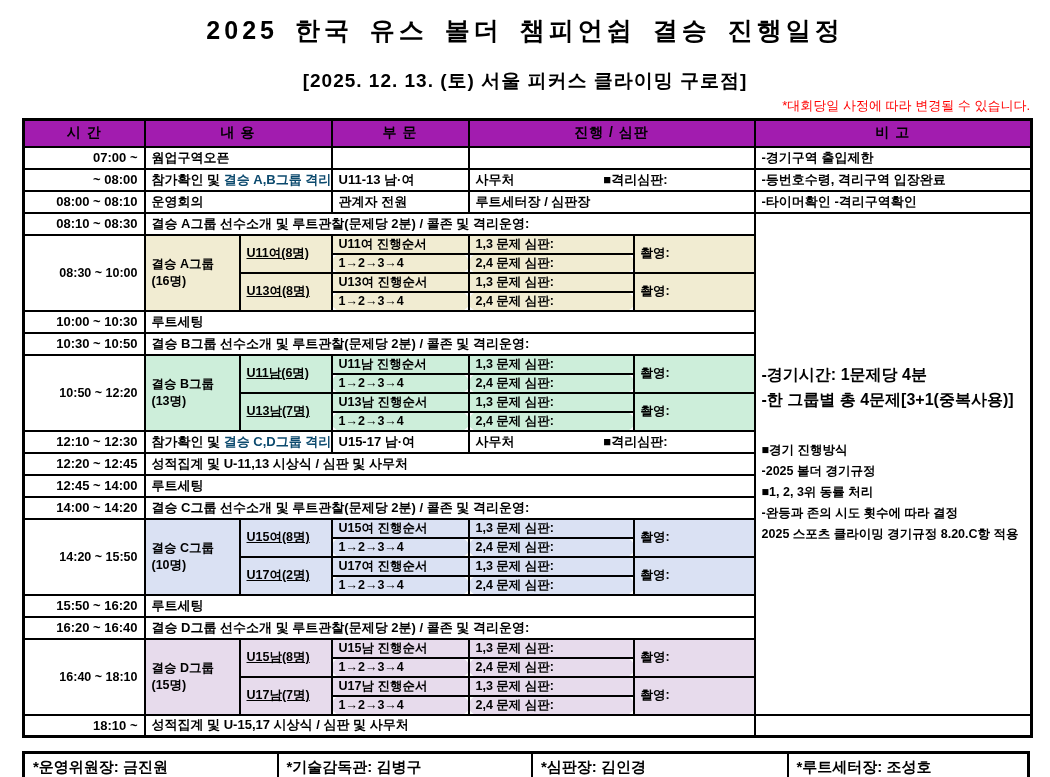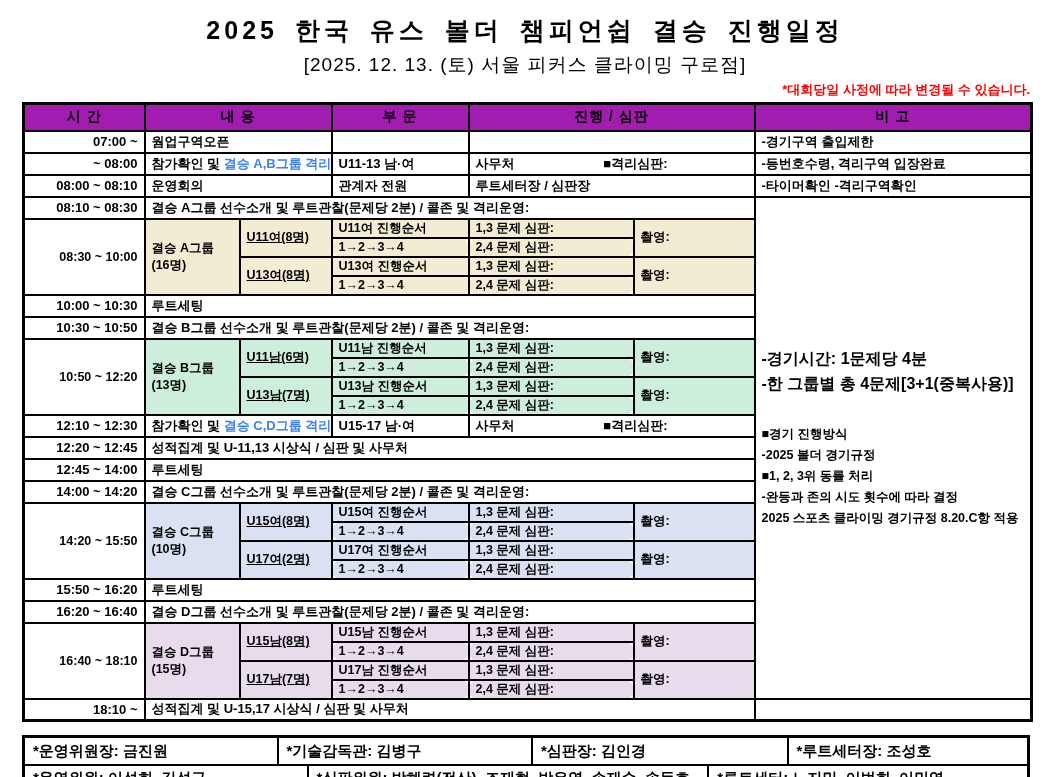--- a/index.html
+++ b/index.html
@@ -1,37 +1,37 @@
 <!DOCTYPE html>
 <html><head>
 <meta charset="utf-8">
 <style>
   * { margin:0; padding:0; box-sizing:border-box; }
   body { width:1050px; height:777px; background:#ffffff; font-family:"Liberation Sans","DejaVu Sans",sans-serif; color:#000; }
   .page { position:relative; width:1050px; height:777px; background:#fff; overflow:hidden; }
 
   .title { margin-top:14px; text-align:center; font-size:25px; font-weight:bold; letter-spacing:4px; word-spacing:6px; }
-  .subtitle { margin-top:5px; text-align:center; font-size:19px; font-weight:400; letter-spacing:1px; }
-  .notice { width:1008px; margin:3px 0 3px 22px; text-align:right; color:#ff0000; font-size:13px; font-weight:bold; }
+  .subtitle { margin-top:21px; text-align:center; font-size:19px; font-weight:700; letter-spacing:1px; }
+  .notice { width:1008px; margin:3px 0 3px 22px; text-align:right; color:#ff0000; font-size:13px; font-weight:normal; }
 
   table.main { width:1008px; margin-left:22px; border-collapse:collapse; table-layout:fixed; border:3px solid #000; }
   table.main td { border:2px solid #000; font-size:13px; font-weight:bold; padding:0 6px; overflow:hidden; white-space:nowrap; }
   tr.hrow td { height:27px; background:#a21caf; text-align:center; letter-spacing:1px; font-size:14px; }
   tr.nrow td { height:22px; }
   tr.srow td { height:17px; font-size:12.5px; }
 
   td.time { text-align:right; padding-right:12px; }
   td.content { text-align:left; padding-left:6px; }
   td.division { text-align:left; padding-left:8px; }
   td.remark { text-align:left; padding-left:6px; font-size:12.5px; white-space:pre-wrap; }
   td.judgecell { padding-left:8px; }
   .jwrap { display:flex; align-items:center; }
   .jl { width:47%; }
   .jr { flex:1; }
-  .blue { color:#3b82f6; }
+  .blue { color:#0c4a6e; }
 
   td.gname { text-align:left; padding:0; }
   td.gdiv  { text-align:left; padding:0;text-decoration:underline; }
   td.c3, td.c4, td.c5 { text-align:left; padding-left:8px; }
   .bgA { background:#f1ecd2; }
   .bgB { background:#cdeeda; }
   .bgC { background:#dae1f3; }
   .bgD { background:#e7dbec; }
   td.bthin { border-bottom-width:1px; }
   td.tthin { border-top-width:1px;border-radius:9px; }

